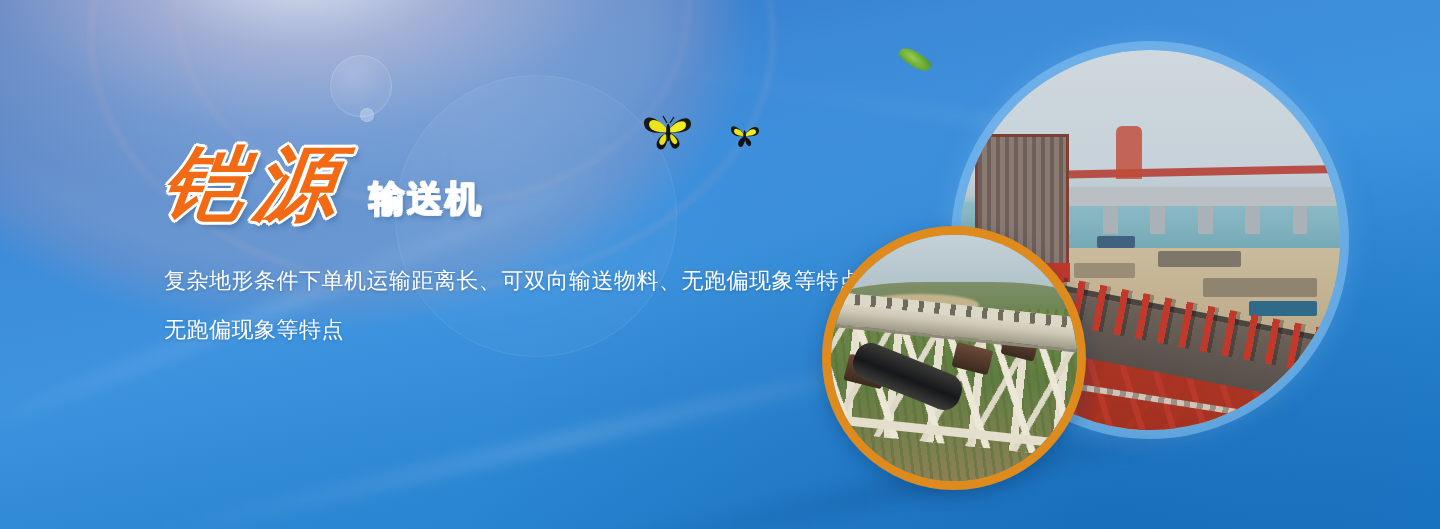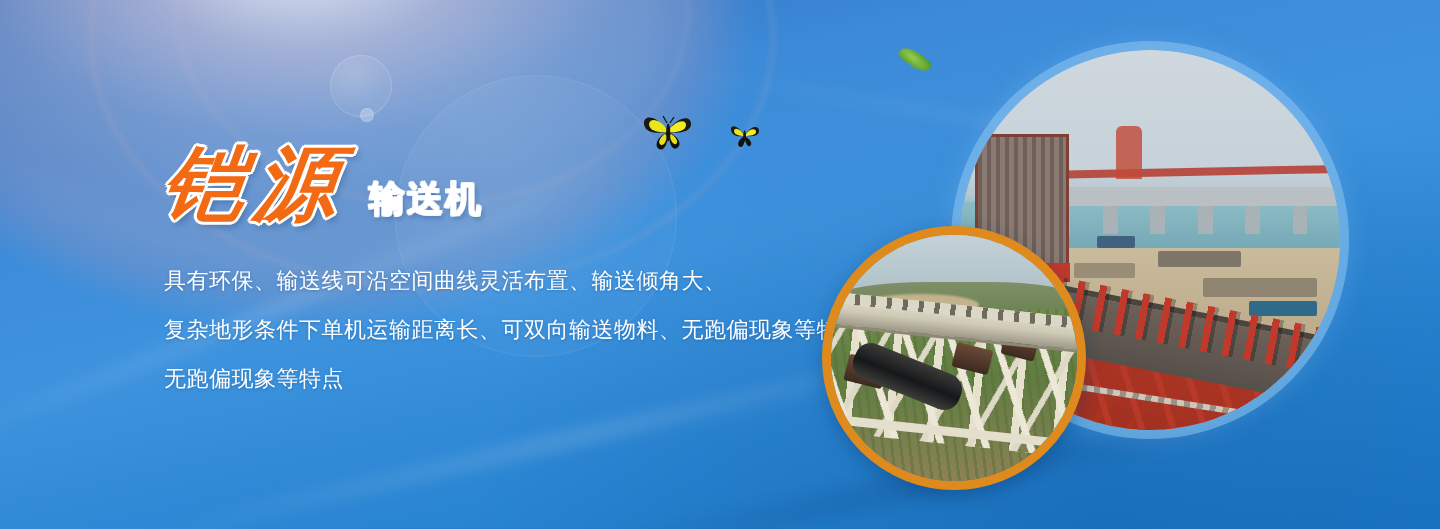--- a/index.html
+++ b/index.html
@@ -191,21 +191,20 @@
   <div class="streak" style="left:120px;top:430px;width:900px;height:18px;transform:rotate(-13deg);"></div>
   <div class="streak-dk" style="left:520px;top:470px;width:820px;height:26px;transform:rotate(-12deg);"></div>
   <div class="streak" style="left:640px;top:120px;width:760px;height:12px;transform:rotate(9deg);opacity:.55;"></div>
 
   <div class="title-wrap">
     <div class="brand">铠源</div>
     <div class="product">输送机</div>
   </div>
 
   <div class="desc">
-    <div>具有环保、输送线可沿空间曲线灵活布置、输送倾角大、</div>
     <div>复杂地形条件下单机运输距离长、可双向输送物料、无跑偏现象等特点，</div>
     <div>无跑偏现象等特点</div>
   </div>
 
   <div class="photo-circle circle-big">
     <div class="inner scene-big">
       <div class="bp-water"></div>
       <div class="bp-pier">
         <i style="left:4%"></i>
           <i style="left:20%"></i>

